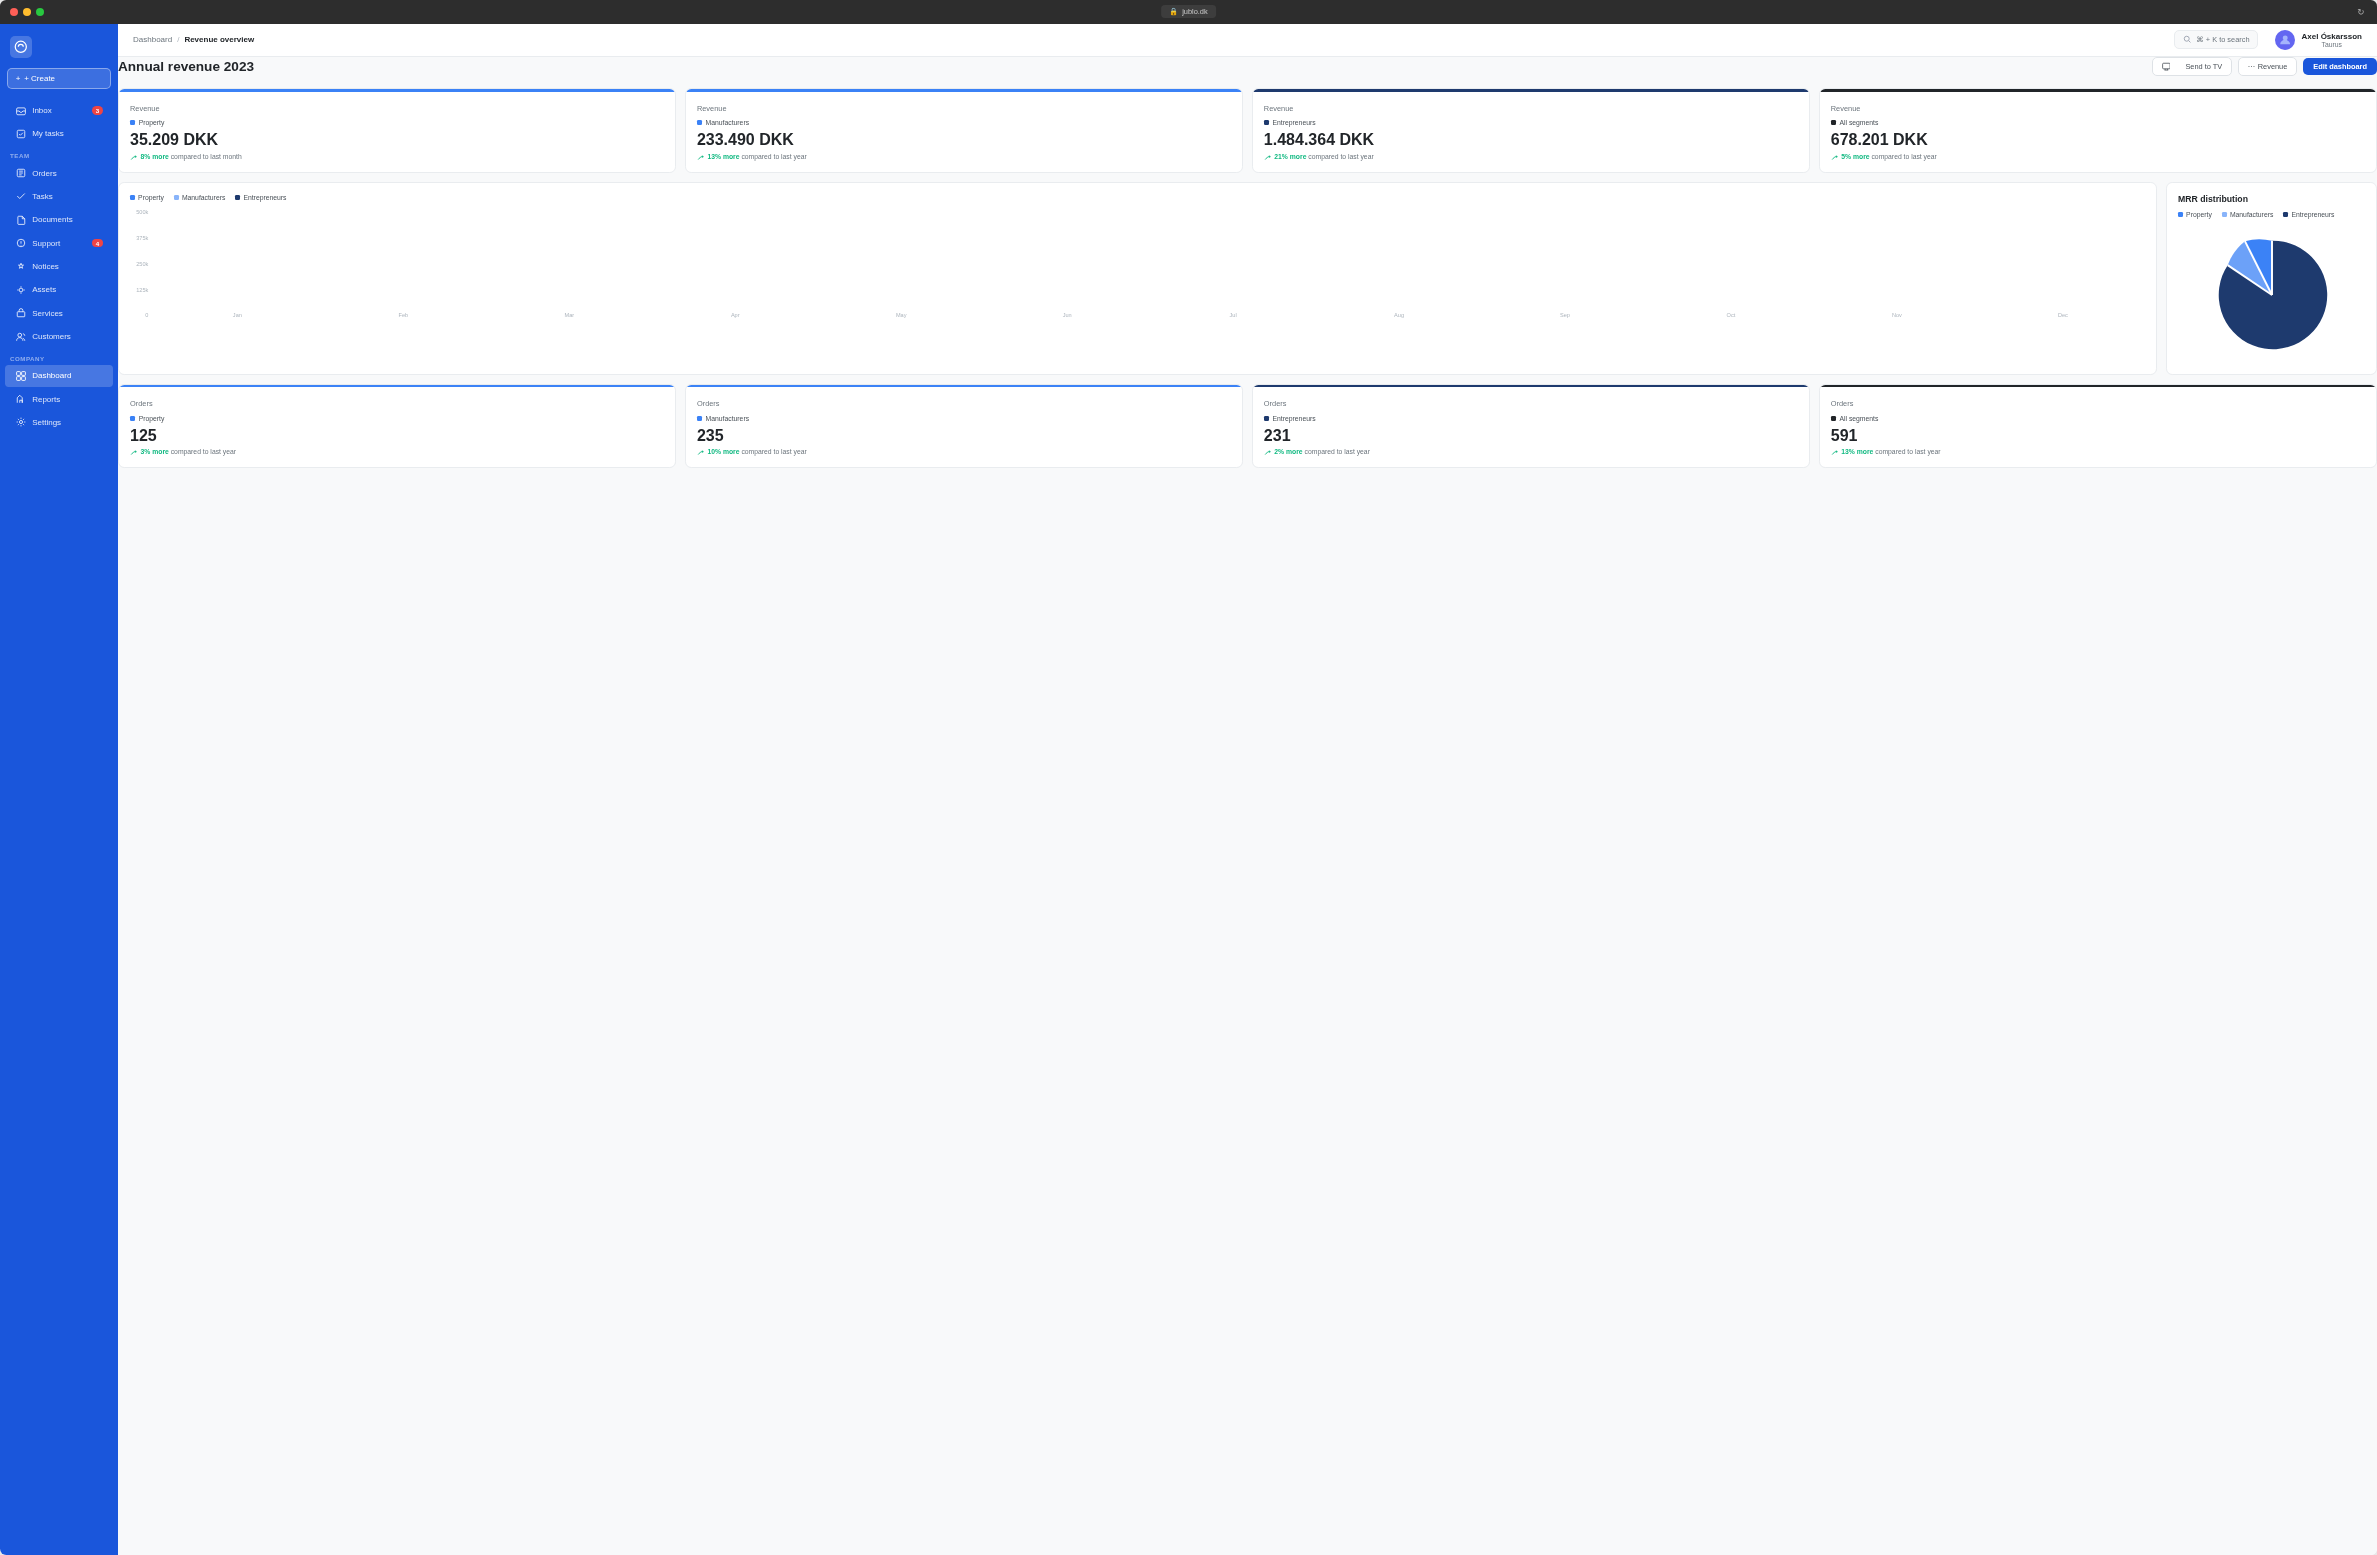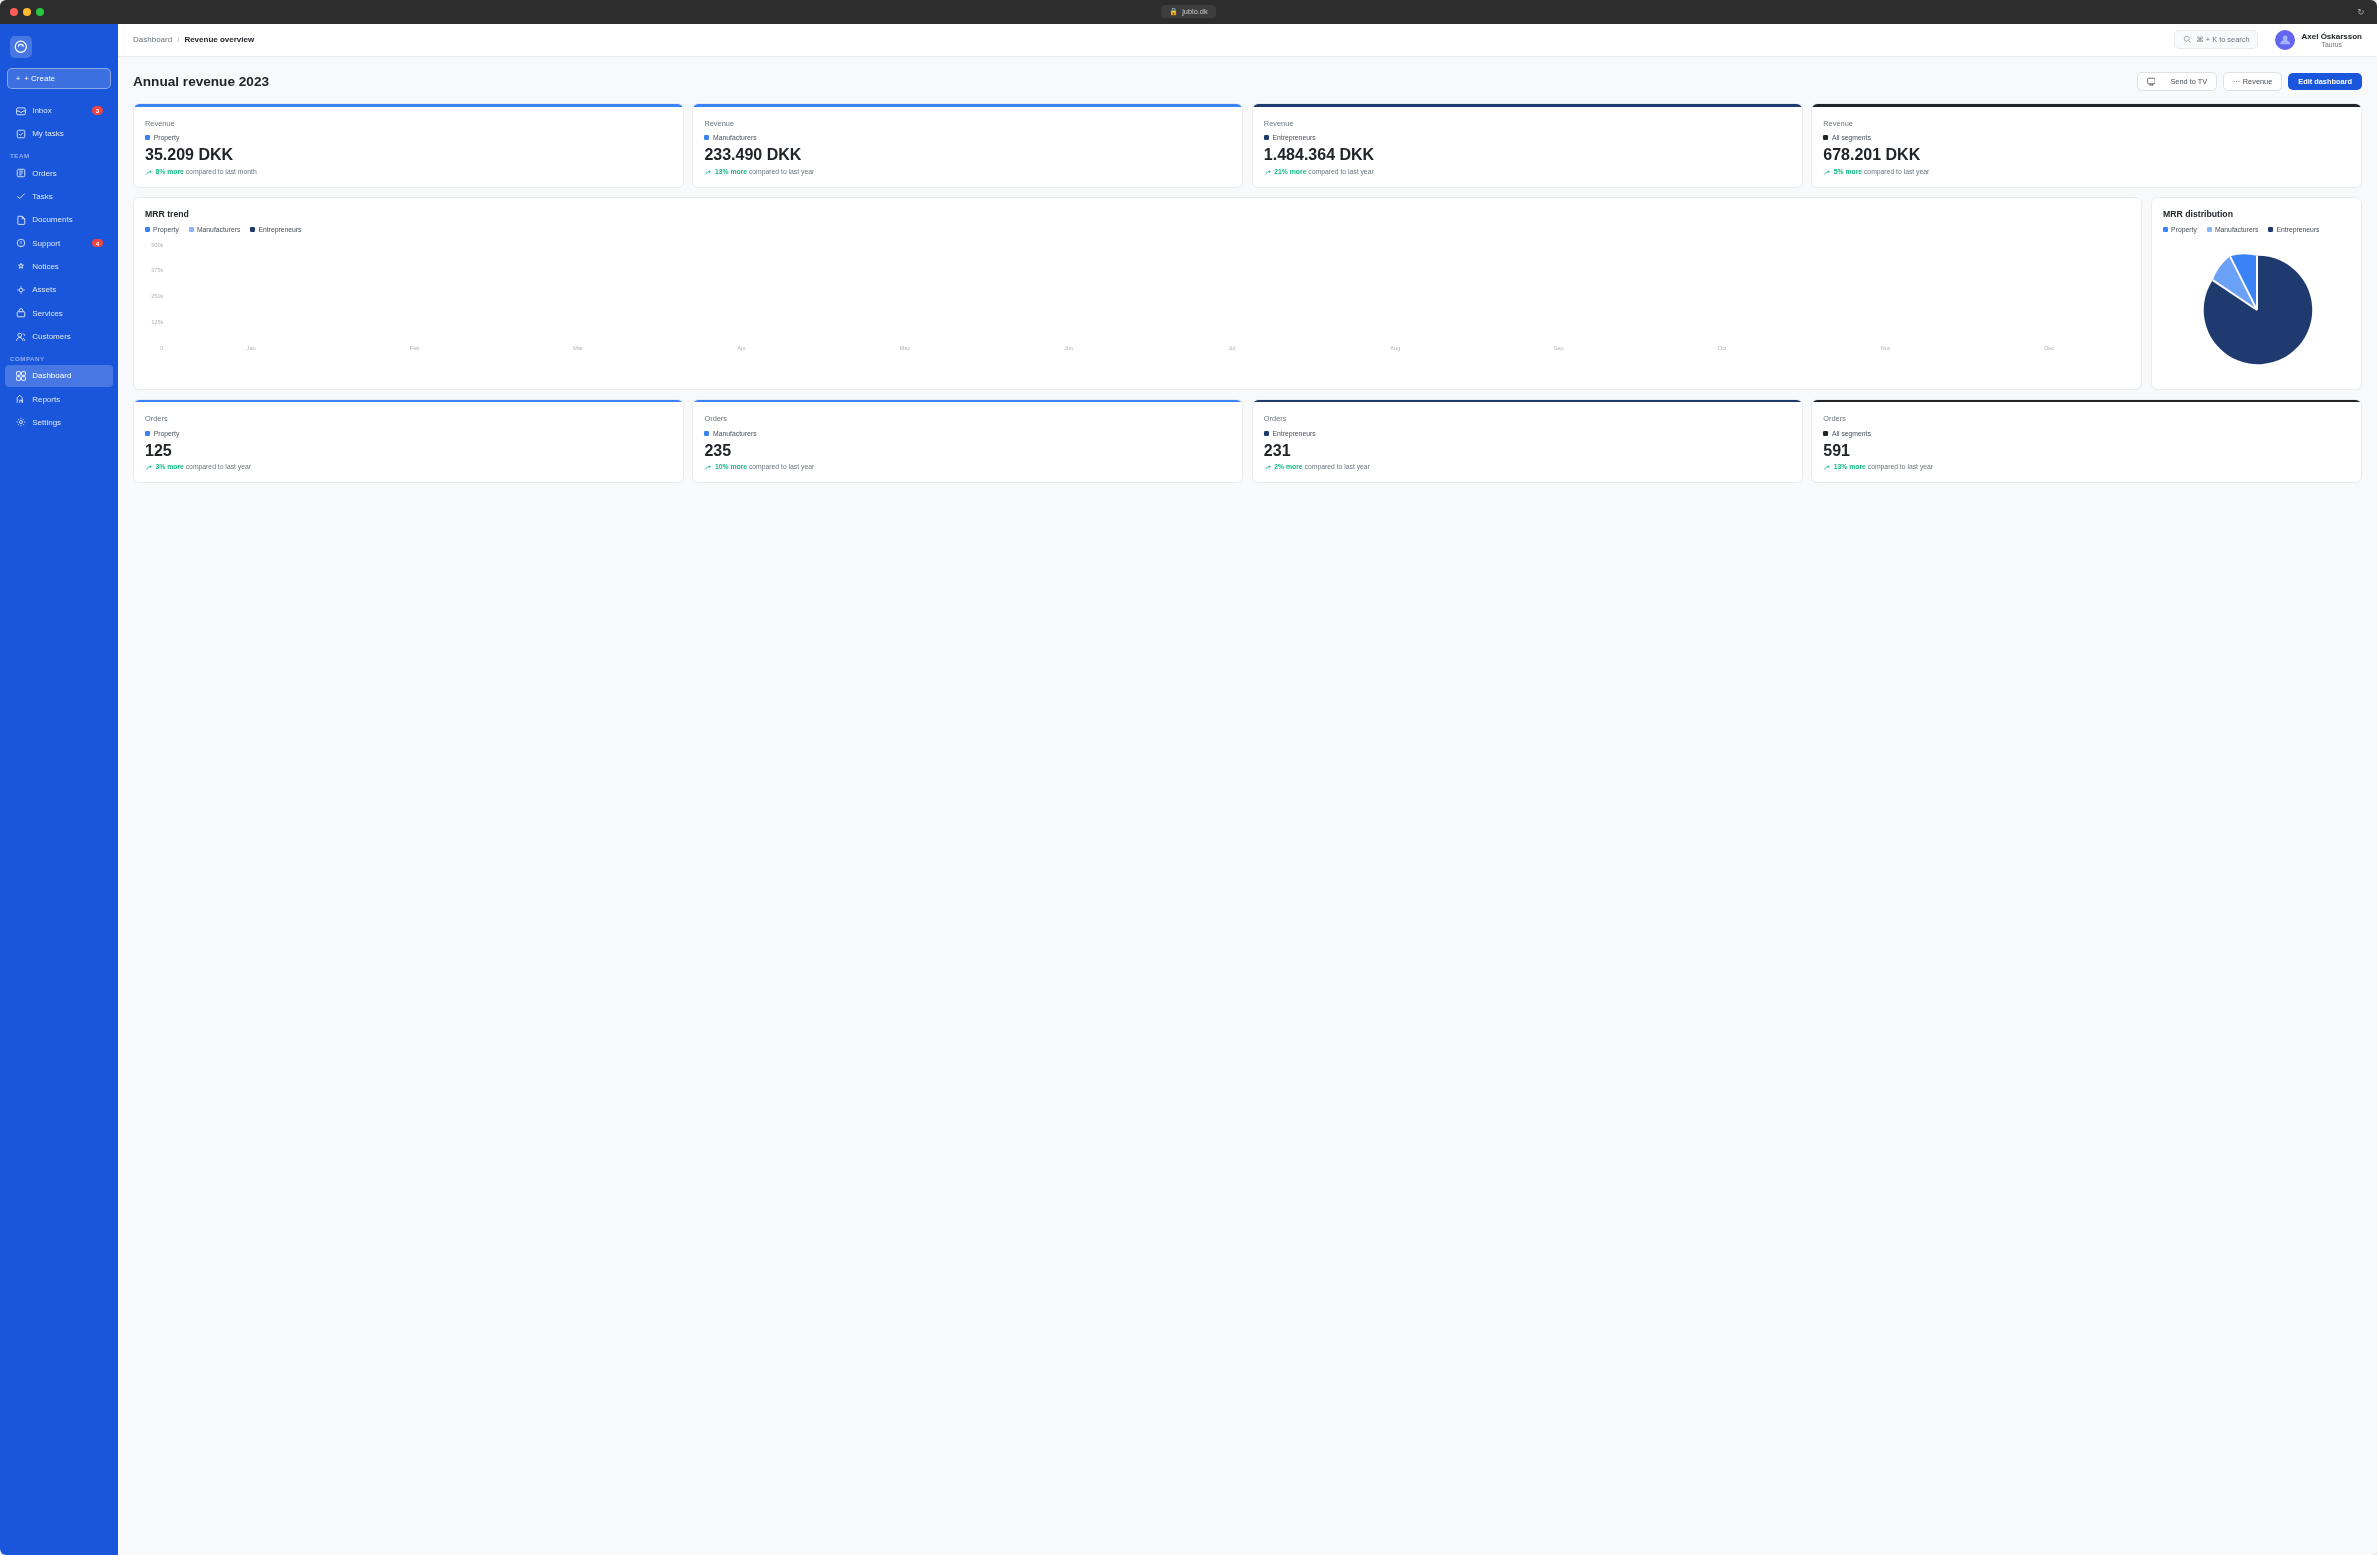--- a/index.html
+++ b/index.html
@@ -38,21 +38,21 @@
     .breadcrumb-sep { color: #adb5bd; }
     .breadcrumb-current { color: #212529; font-weight: 600; }
     .header-search { margin-left: auto; background: #f8f9fa; border: 0.6px solid #e9ecef; border-radius: 5px; padding: 3.7px 7.4px; font-size: 7.4px; color: #6c757d; display: flex; align-items: center; gap: 5px; cursor: pointer; }
     .header-user { display: flex; align-items: center; gap: 6.2px; margin-left: 10px; }
     .avatar { width: 20px; height: 20px; border-radius: 50%; background: #6366f1; display: flex; align-items: center; justify-content: center; color: white; font-size: 7.4px; font-weight: 600; overflow: hidden; }
     .user-info { text-align: center; }
     .user-name { font-size: 8px; font-weight: 600; color: #212529; }
     .user-sub { font-size: 6.8px; color: #6c757d; }
 
     
-    .page-content { flex: 1; overflow-y: auto; padding: 15px; }
+    .page-content { flex: 1; overflow-y: auto; }
 
     
     .page-title-bar { display: flex; align-items: center; margin-bottom: 12.4px; }
     .page-title { font-size: 13.6px; font-weight: 700; color: #212529; }
     .page-actions { margin-left: auto; display: flex; align-items: center; gap: 6.2px; }
     .btn-send-tv { background: white; border: 0.6px solid #dee2e6; border-radius: 5px; padding: 4.3px 8.7px; font-size: 7.4px; color: #495057; cursor: pointer; display: flex; align-items: center; gap: 15px; }
     .btn-actions { background: white; border: 0.6px solid #dee2e6; border-radius: 5px; padding: 4.3px 8.7px; font-size: 7.4px; color: #495057; cursor: pointer; display: flex; align-items: center; gap: 2.5px; }
     .btn-edit { background: #1a56db; color: white; border: none; border-radius: 5px; padding: 4.3px 10px; font-size: 7.4px; font-weight: 600; cursor: pointer; }
 
     
@@ -363,21 +363,20 @@
                 <path d="M8 3l2 1-1 2" stroke="#10b981" stroke-width="1.5" fill="none"></path>
               </svg>
         <span style="color:#10b981;font-weight:600">5% more</span> compared to last year
       </div>
     </div>
         </div>
 
       <div class="charts-row">
 
         <div class="chart-card">
-          <div class="chart-title">MRR trend</div>
           <div class="chart-legend">
             <div class="chart-legend-item">
               <div class="legend-dot dot-blue"></div>
               <span>Property</span>
             </div>
             <div class="chart-legend-item">
               <div class="legend-dot" style="background:#3b82f6;opacity:0.6;"></div>
               <span>Manufacturers</span>
             </div>
             <div class="chart-legend-item">

